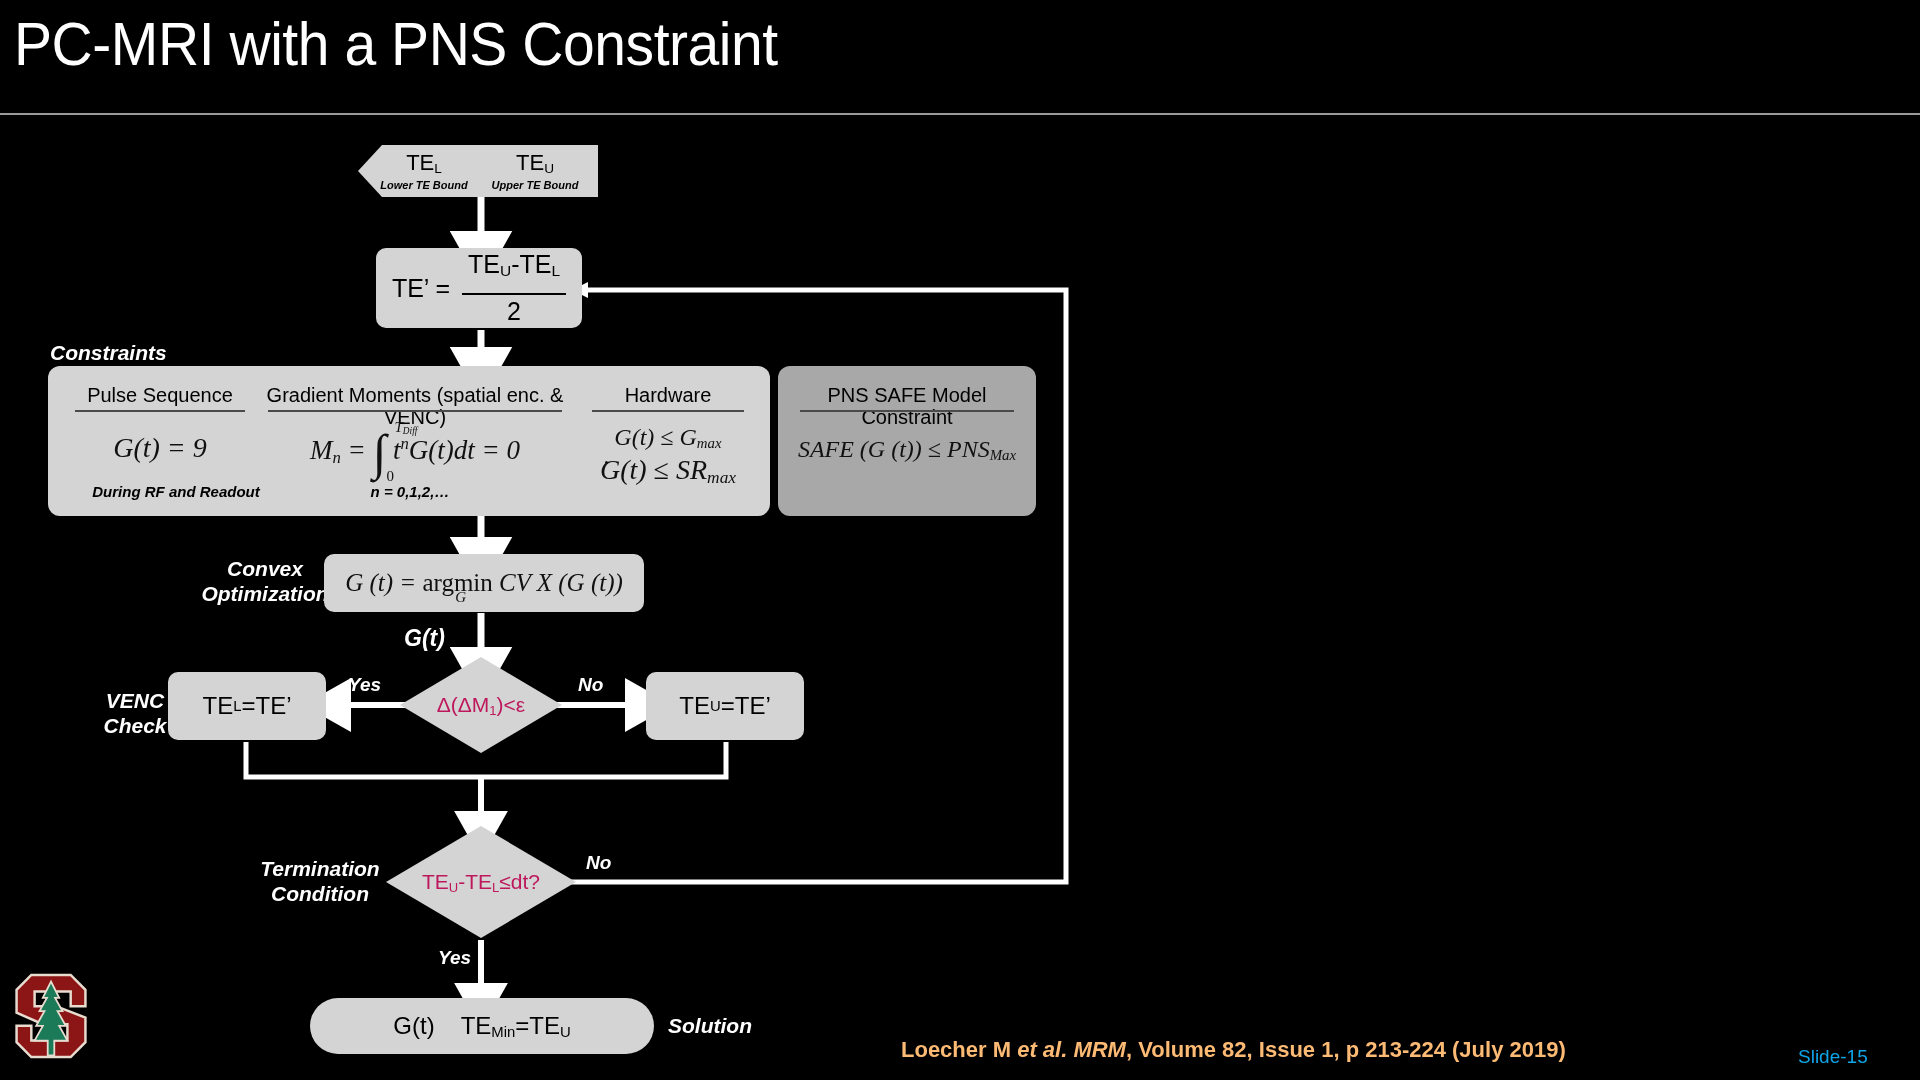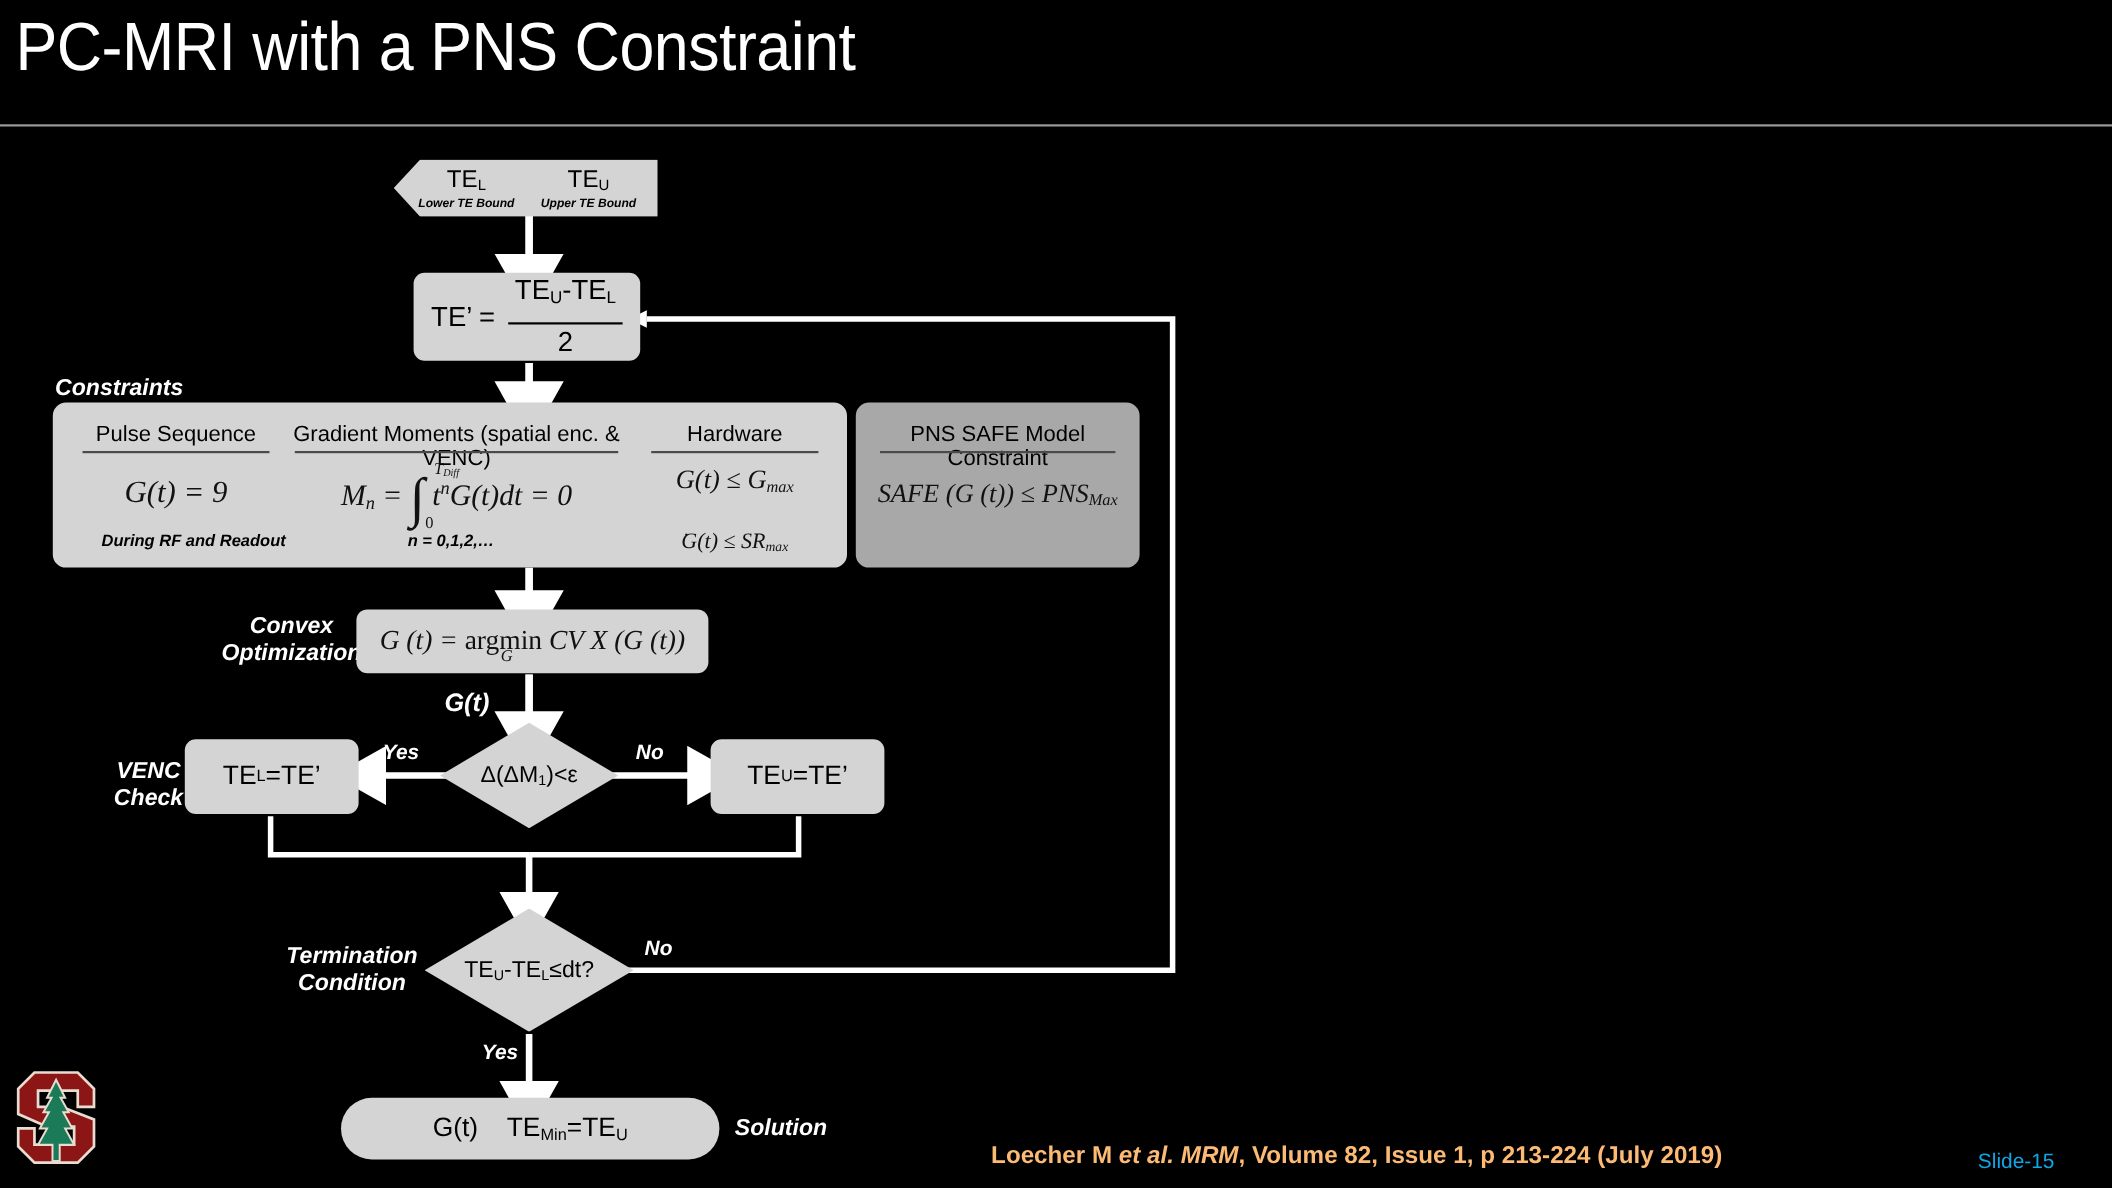--- a/index.html
+++ b/index.html
@@ -61,21 +61,21 @@
   .hex-cell { position: absolute; text-align: center; color: #000; }
   .hex-main { font-size: 22px; }
   .hex-sub  { font-size: 11px; font-weight: bold; font-style: italic; margin-top: 3px; text-align: center; }
   .sub { font-size: 0.62em; vertical-align: -0.22em; }
 
   
   .diamond {
     position: absolute; background: #d4d4d4;
     clip-path: polygon(50% 0, 100% 50%, 50% 100%, 0 50%);
     display: flex; align-items: center; justify-content: center;
-    color: #000000; font-size: 22px;
+    color: #be185d; font-size: 22px;
   }
 
   
   .panel { position: absolute; background: #d4d4d4; border-radius: 12px; }
   .panel.dark { background: #a8a8a8; }
   .col-head {
     position: absolute; text-align: center; color: #000;
     font-size: 20px; line-height: 22px;
   }
   .col-rule { position: absolute; height: 2px; background: #4a4a4a; }
@@ -197,21 +197,21 @@
     </span>
     <span>t</span><sup style="font-size:0.62em">n</sup><span>G(t)dt = 0</span>
   </div>
   <div class="note" style="left:300px; top:483px; width:220px;">n = 0,1,2,…</div>
 
   <div class="col-head" style="left:578px; top:384px; width:180px;">Hardware</div>
   <div class="col-rule" style="left:592px; top:410px; width:152px;"></div>
   <div class="math" style="left:578px; top:424px; width:180px; font-size:24px;">
     <span>G(t) ≤ G</span><span class="sub">max</span>
   </div>
-  <div class="math" style="left:578px; top:481px; width:180px; font-size:20px;">
+  <div class="math" style="left:578px; top:454px; width:180px; font-size:28px;">
     <span>̇G(t) ≤ SR</span><span class="sub">max</span>
   </div>
 
   <div class="panel dark" style="left:778px; top:366px; width:258px; height:150px;"></div>
   <div class="col-head" style="left:788px; top:384px; width:238px;">PNS SAFE Model Constraint</div>
   <div class="col-rule" style="left:800px; top:410px; width:214px;"></div>
   <div class="math" style="left:776px; top:436px; width:262px; font-size:24px;">
     <span>SAFE (G (t)) ≤ PNS</span><span class="sub">Max</span>
   </div>
 

